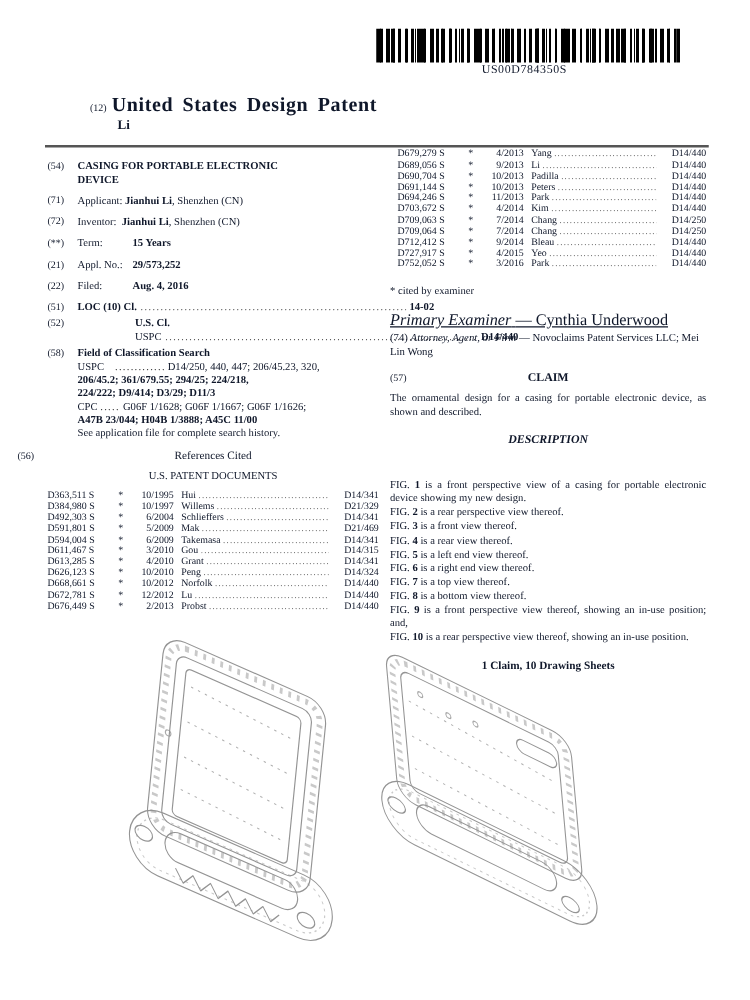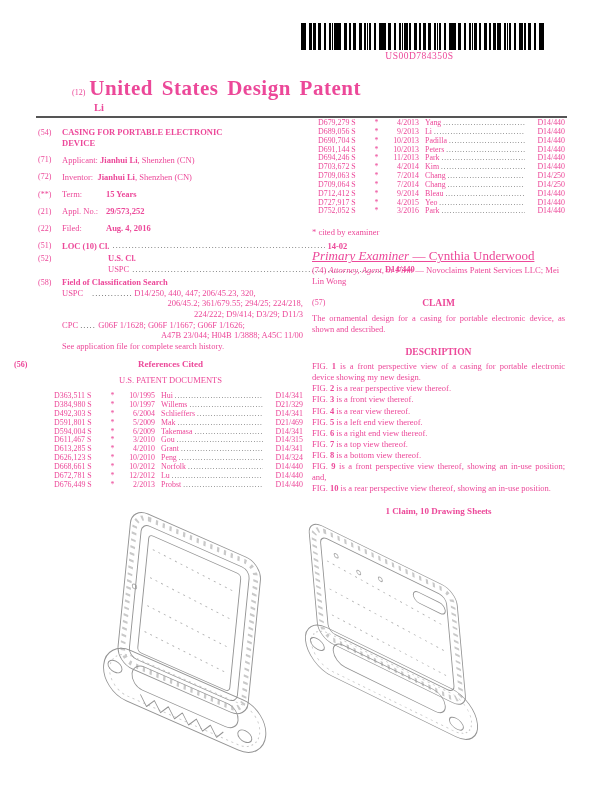--- a/index.html
+++ b/index.html
@@ -1,66 +1,66 @@
 <!DOCTYPE html>
 <html><head>
 <meta charset="utf-8">
 <style>
   html,body{margin:0;padding:0;background:#fff;}
   .page{position:relative;width:600px;height:800px;background:#fff;overflow:hidden;
-        font-family:"Liberation Serif",serif;color:#ec4899;}
+        font-family:"Liberation Serif",serif;color:#0f172a;}
   
   .barcode{position:absolute;left:301px;top:23px;width:237px;height:27px;
     background:
       repeating-linear-gradient(90deg,#000 0 2px,rgba(0,0,0,0) 2px 5px),
       repeating-linear-gradient(90deg,#000 0 1px,rgba(0,0,0,0) 1px 7px),
       repeating-linear-gradient(90deg,rgba(0,0,0,0) 0 9px,#000 9px 12px,rgba(0,0,0,0) 12px 23px);
     border-left:3px solid #000;border-right:3px solid #000;}
   .barcode-text{position:absolute;left:301px;top:51px;width:237px;text-align:center;
     font-size:9.5px;letter-spacing:.5px;}
   
   .header{position:absolute;left:72px;top:76px;right:33px;display:flex;}
   .h-left{flex:1;}
   .tag{font-size:8px;}
   .h-title-row .tag{margin-right:4px;}
-  .h-title{font-size:21px;font-weight:bold;letter-spacing:.5px;word-spacing:3px;}
+  .h-title{font-size:16px;font-weight:bold;letter-spacing:.5px;word-spacing:3px;}
   .h-inventor{font-size:10.5px;font-weight:bold;margin:1px 0 0 22px;}
   .h-right{width:218px;padding-top:4px;}
   .h-row{display:flex;align-items:baseline;font-size:10px;}
   .h-row .tag{width:20px;flex:none;}
   .h-label{font-weight:bold;}
   .h-value{margin-left:auto;font-weight:bold;font-size:10.5px;}
   .h-stars{letter-spacing:1px;margin-right:7px;font-weight:bold;}
   .rule{position:absolute;left:36px;right:33px;top:116px;border-top:2px solid #555;}
   
   .col-left{position:absolute;left:38px;top:127px;width:265px;font-size:8.5px;line-height:1.25;}
   .col-right{position:absolute;left:312px;top:119px;width:253px;font-size:8.5px;line-height:1.3;}
   .entry{display:flex;margin-bottom:6.5px;}
   .entry .tag{width:24px;flex:none;padding-top:.5px;}
   .e-body{flex:1;}
   .b{font-weight:bold;}
   .lbl-w{display:inline-block;width:44px;}
   .leader{flex:1;overflow:hidden;white-space:nowrap;margin:0 3px;color:#444;}
   .leader::after{content:"..............................................................................";letter-spacing:1.2px;font-size:8px;}
-  .flexline{display:flex;align-items:flex-end;}
+  .flexline{display:flex;align-items:flex-start;}
   .fs-line{margin-left:0;}
-  .fs-right{text-align:right;}
+  .fs-right{font-weight:bold;}
   .fs-uspc-lbl{display:inline-block;width:30px;}
   .dots-m{display:inline-block;width:40px;overflow:hidden;white-space:nowrap;vertical-align:bottom;color:#444;}
   .dots-m::after{content:"....................";letter-spacing:1px;}
   .dots-s{display:inline-block;width:16px;overflow:hidden;white-space:nowrap;vertical-align:bottom;color:#444;}
   .dots-s::after{content:"..........";letter-spacing:1px;}
-  .sec-head{text-align:center;font-weight:bold;font-size:9px;margin:8px 0 4px;}
+  .sec-head{text-align:center;font-weight:normal;font-size:9px;margin:8px 0 4px;}
   .sec-sub{text-align:center;font-size:8.5px;margin:0 0 7px;}
   .with-tag{position:relative;}
   .with-tag .tag{position:absolute;left:-24px;top:1px;}
   .claim-head-row{position:relative;text-align:center;font-weight:bold;font-size:9.5px;margin:9px 0 4px;}
   .claim-head-row .tag{position:absolute;left:0;top:1px;font-weight:normal;}
   
-  .pat-table{margin-left:16px;}
+  .pat-table{}
   .pat-row{display:flex;align-items:baseline;font-size:7.9px;line-height:1.12;}
   .c-id{width:52px;flex:none;}
   .c-star{width:13px;flex:none;text-align:center;}
   .c-date{width:36px;flex:none;text-align:right;margin-right:6px;}
   .c-name{flex:none;}
   .c-leader{flex:1;overflow:hidden;white-space:nowrap;margin:0 2px;color:#555;}
   .c-leader::after{content:"........................................................";letter-spacing:1px;font-size:7px;}
   .c-cls{width:38px;flex:none;text-align:right;}
   .cited-note{margin:11px 0 10px;}
   .examiner{font-size:13px;margin-bottom:0;text-decoration:underline;}
@@ -359,21 +359,21 @@
         </div>
       </div>
     <div class="cited-note">* cited by examiner</div>
     <div class="examiner"><span class="ital">Primary Examiner</span> <span>— Cynthia Underwood</span></div>
     <div class="attorney"><span>(74)</span> <span class="ital">Attorney, Agent, or Firm</span> <span>— Novoclaims Patent Services LLC; Mei Lin Wong</span></div>
     <div class="claim-head-row">
       <span class="tag">(57)</span>
       <span>CLAIM</span>
     </div>
     <div class="claim-text">The ornamental design for a casing for portable electronic device, as shown and described.</div>
-    <div class="claim-head-row" style="margin-top:11px;margin-bottom:3px;">DESCRIPTION</div>
+    <div class="claim-head-row" style="margin-top:11px;margin-bottom:24px;font-style:italic;">DESCRIPTION</div>
     <div>
 
         <div class="fig-line"><span>FIG.</span> <span class="b">1</span> <span>is a front perspective view of a casing for portable electronic device showing my new design.</span></div>
 
         <div class="fig-line"><span>FIG.</span> <span class="b">2</span> <span>is a rear perspective view thereof.</span></div>
 
         <div class="fig-line"><span>FIG.</span> <span class="b">3</span> <span>is a front view thereof.</span></div>
 
         <div class="fig-line"><span>FIG.</span> <span class="b">4</span> <span>is a rear view thereof.</span></div>
 

